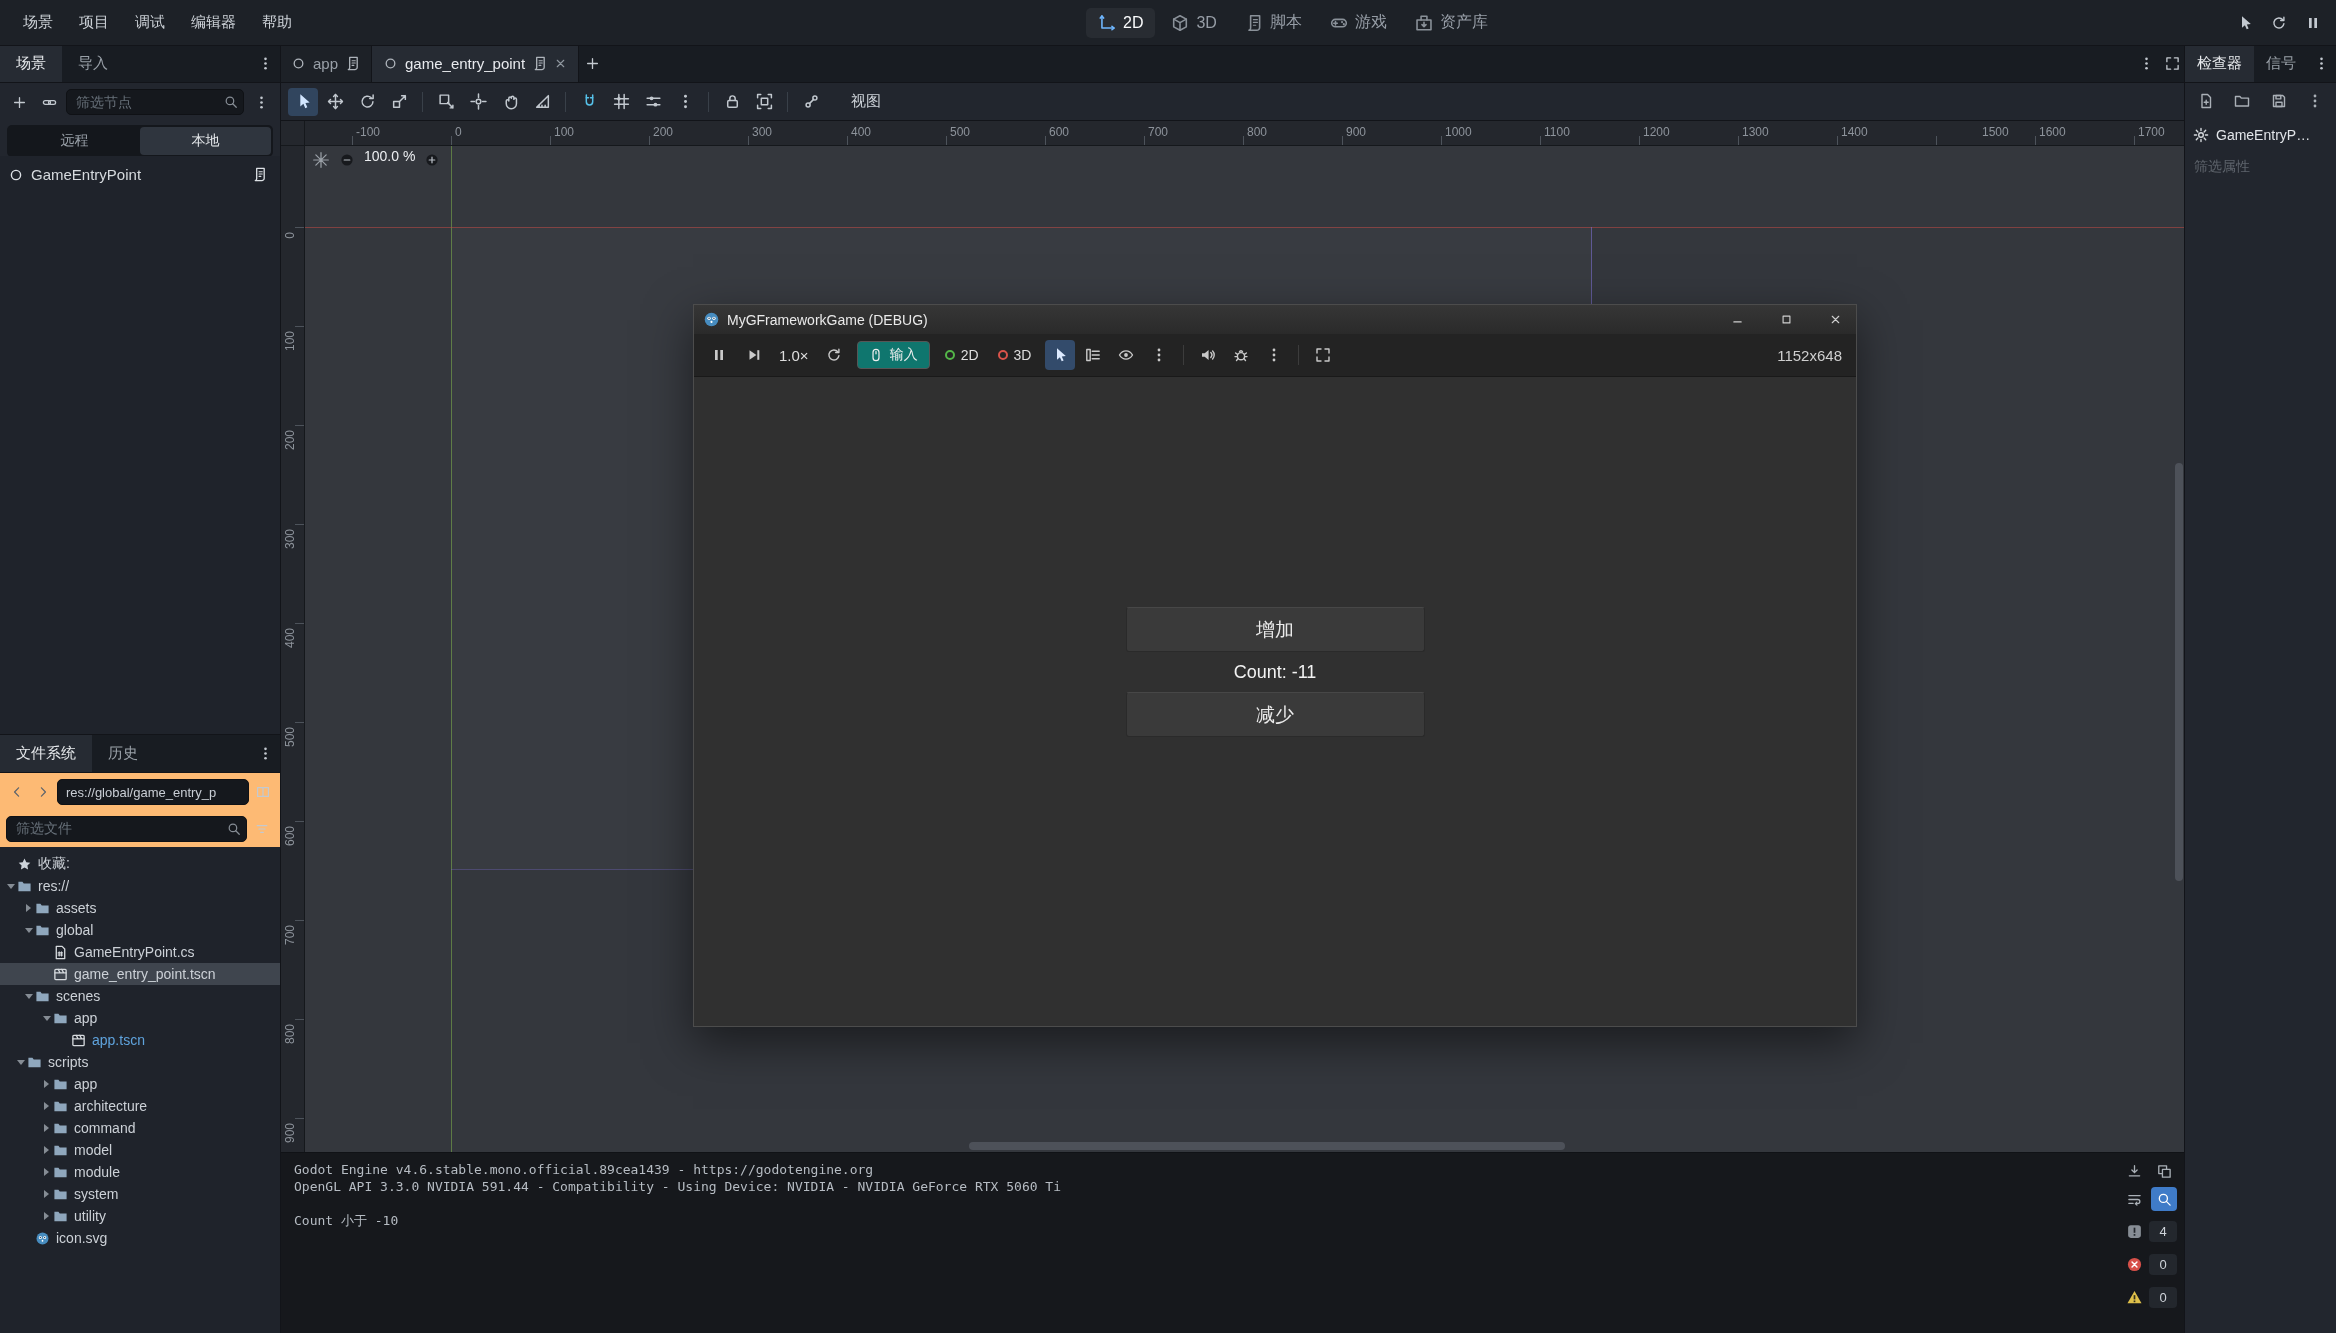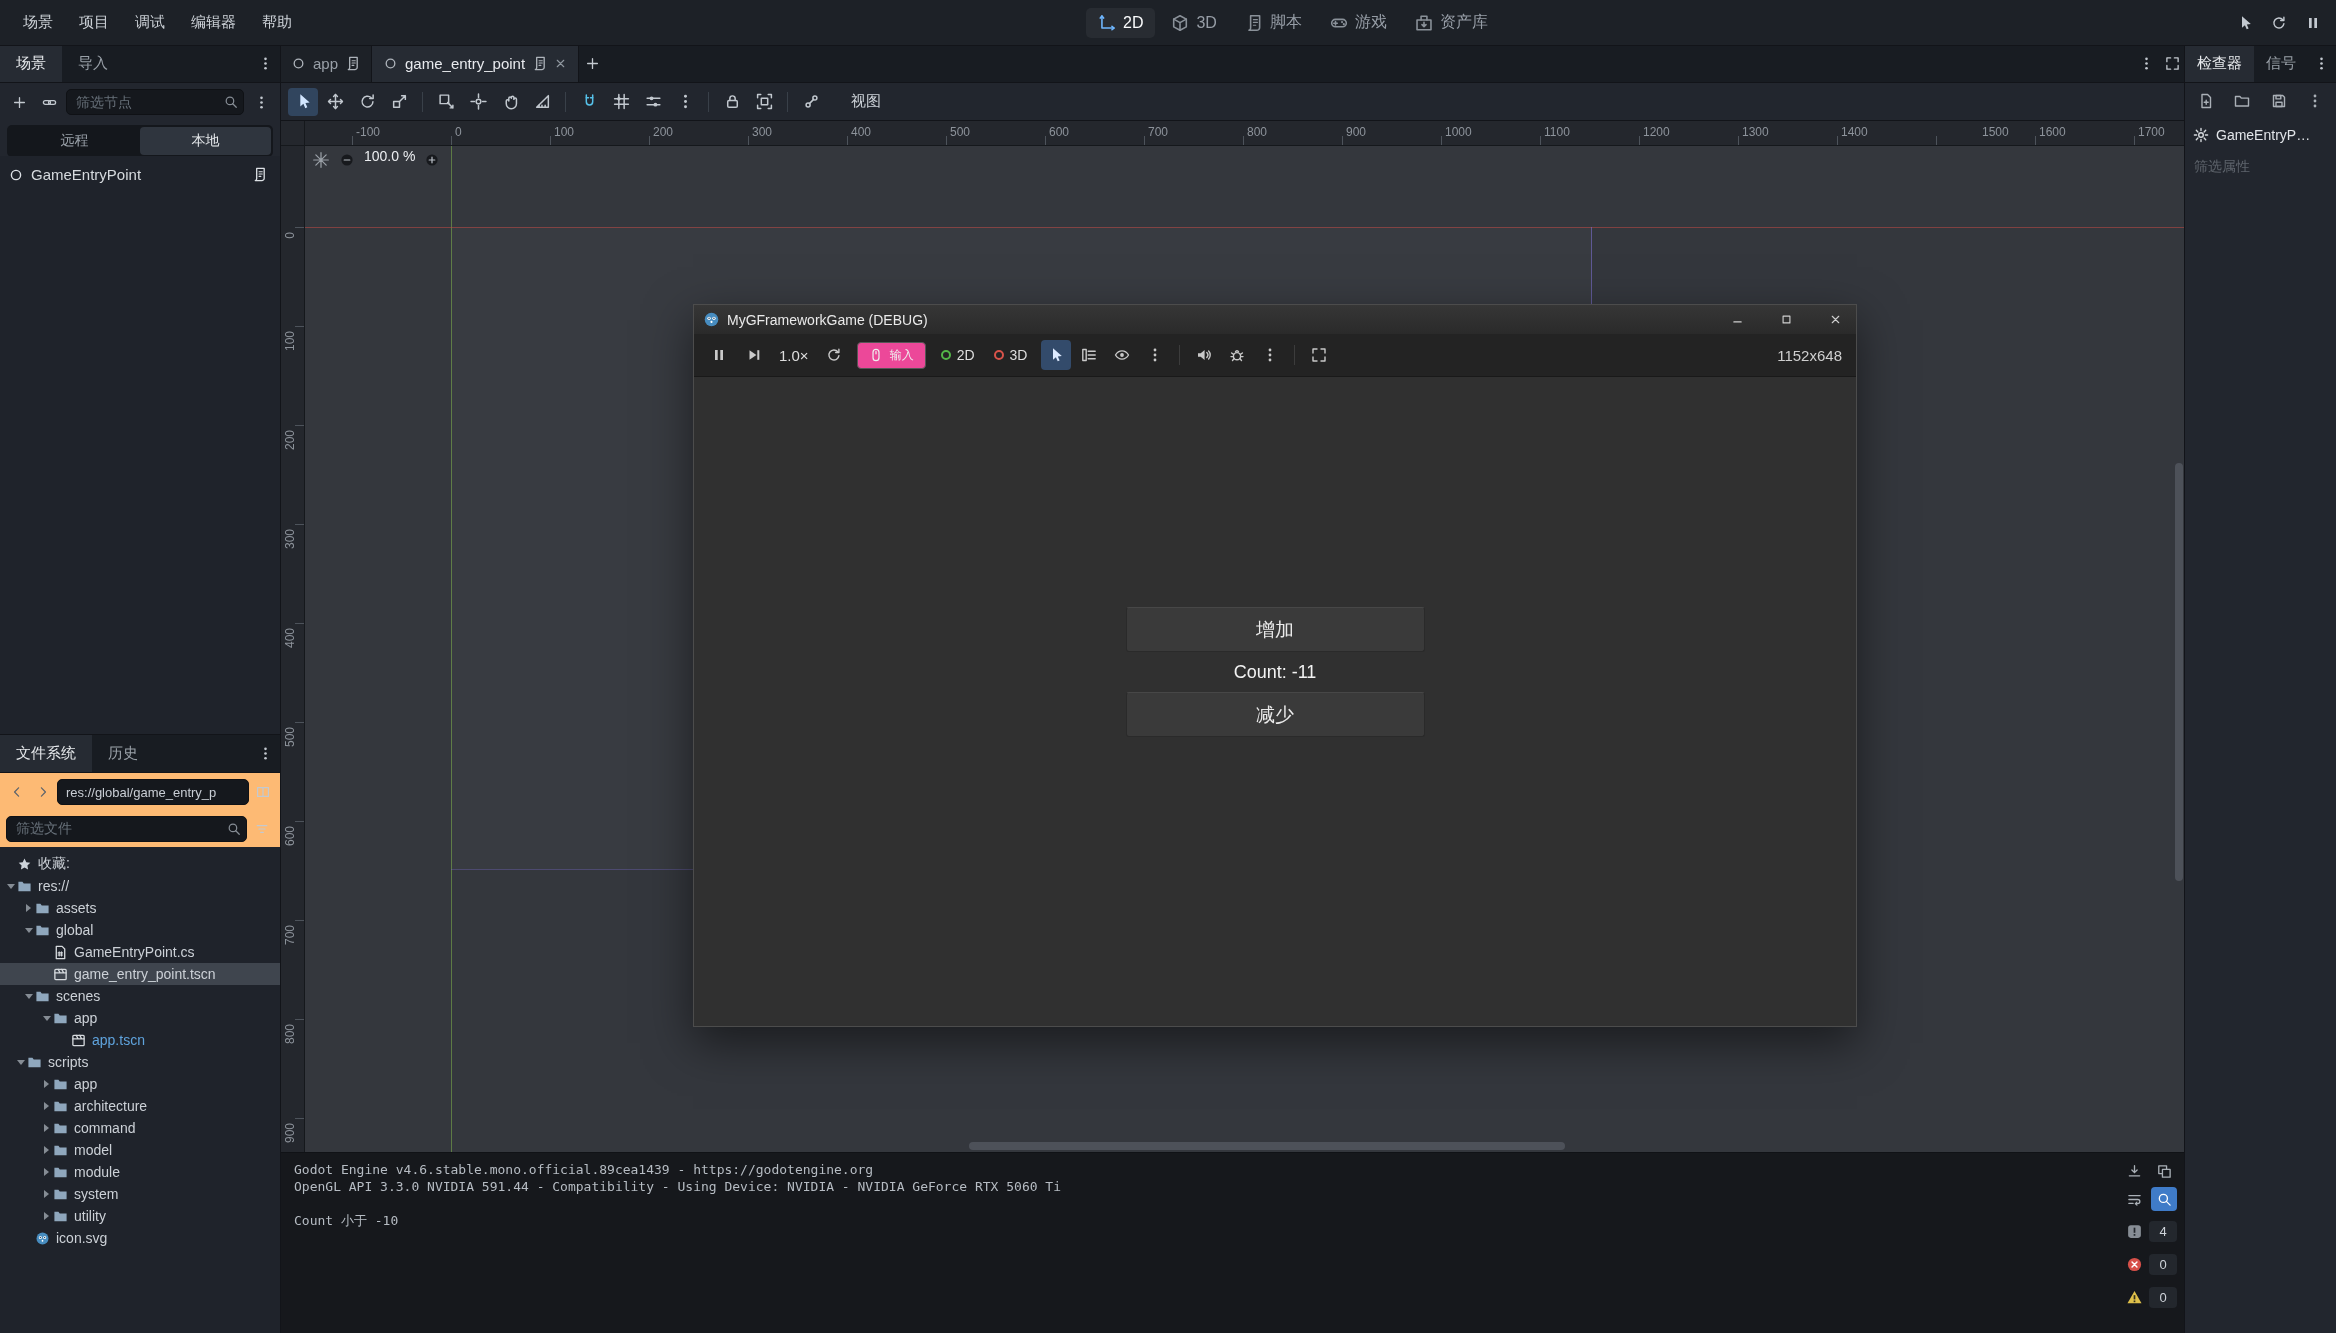--- a/index.html
+++ b/index.html
@@ -116,21 +116,21 @@
   .gw-title-text{font-size:14px;color:#eaeaea;flex:1;white-space:nowrap;overflow:hidden;}
   .gw-win-btn{width:42px;height:29px;display:flex;align-items:center;justify-content:center;color:#cfcfcf;flex:none;}
   .gw-win-btn .ic{width:13px;height:13px;}
   .gw-toolbar{height:42px;flex:none;background:#232323;border-bottom:1px solid #191919;display:flex;align-items:center;gap:5px;padding:0 10px;}
   .gw-tool{width:30px;height:30px;border-radius:4px;display:flex;align-items:center;justify-content:center;color:#c9c9c9;flex:none;}
   .gw-tool .ic{width:16px;height:16px;}
   .gw-tool.active{background:rgba(70,125,195,.45);color:#ddeaff;}
   .gw-tools{display:flex;align-items:center;gap:3px;margin-left:2px;}
   .gw-tools .vsep{background:#3c3c3c;}
   .gw-speed{font-size:15px;color:#dedede;margin:0 5px;white-space:nowrap;}
-  .gw-input-btn{display:flex;align-items:center;gap:7px;background:#ec4899;border:1px solid #565656;border-radius:4px;color:#efefef;font-size:12px;padding:4px 11px;font-family:inherit;margin:0 3px;}
+  .gw-input-btn{display:flex;align-items:center;gap:7px;background:#0f766e;border:1px solid #565656;border-radius:4px;color:#efefef;font-size:14px;padding:4px 11px;font-family:inherit;margin:0 3px;}
   .gw-input-btn .ic{width:14px;height:14px;}
   .gw-mode{display:flex;align-items:center;gap:6px;font-size:14px;color:#dedede;padding:4px 7px;}
   .dot{width:10px;height:10px;border-radius:50%;border:2px solid #888;box-sizing:border-box;display:inline-block;}
   .gw-res{margin-left:auto;font-size:15px;color:#cfcfcf;padding-right:4px;white-space:nowrap;}
   .gw-content{flex:1;background:#303030;display:flex;flex-direction:column;align-items:center;padding-top:230px;gap:8px;}
   .gw-button{width:299px;height:45px;flex:none;background:#3a3a3a;border:1px solid #2a2a2a;border-top-color:#474747;border-radius:3px;color:#eaeaea;font-size:19px;display:flex;align-items:center;justify-content:center;font-family:inherit;}
   .gw-count{height:24px;display:flex;align-items:center;font-size:18px;color:#f2f2f2;}
 
   
   .output{height:181px;flex:none;background:#16181c;border-top:1px solid #101216;position:relative;padding:8px 76px 0 14px;box-sizing:border-box;font-family:"DejaVu Sans Mono","Liberation Mono",monospace;}

